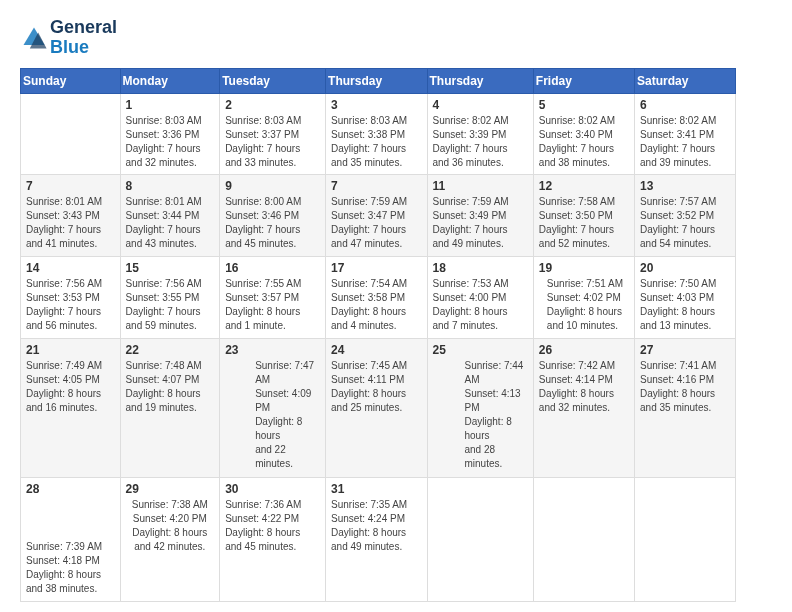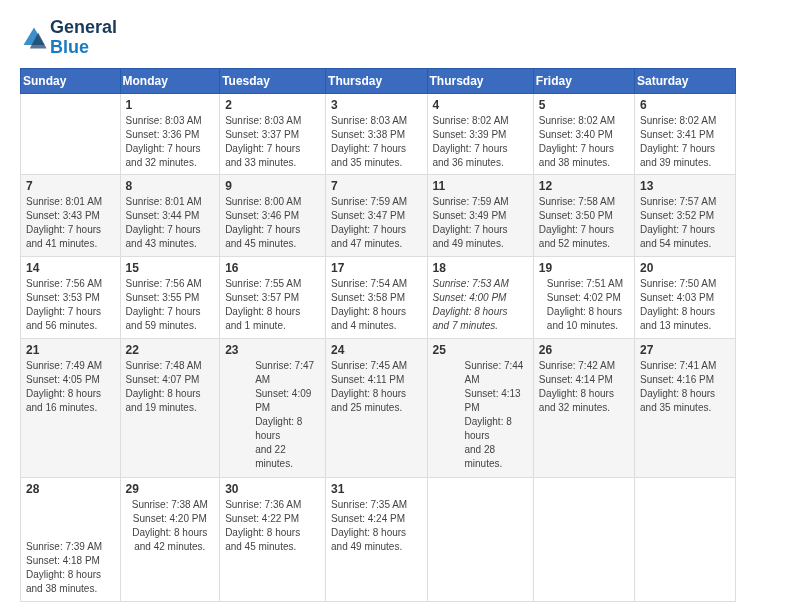--- a/index.html
+++ b/index.html
@@ -251,21 +251,21 @@
           </td>
           <td>
             <span class="day-num">17</span>
             <div class="day-info" style="white-space: pre-line;">Sunrise: 7:54 AM
 Sunset: 3:58 PM
 Daylight: 8 hours
 and 4 minutes.</div>
           </td>
           <td>
             <span class="day-num">18</span>
-            <div class="day-info" style="white-space: pre-line; font-style: italic;">Sunrise: 7:53 AM
+            <div class="day-info" style="white-space: pre-line;">Sunrise: 7:53 AM
 Sunset: 4:00 PM
 Daylight: 8 hours
 and 7 minutes.</div>
           </td>
           <td>
             <span class="day-num">19</span>
             <div class="day-info" style="white-space: pre-line; margin-left: 8px;">Sunrise: 7:51 AM
 Sunset: 4:02 PM
 Daylight: 8 hours
 and 10 minutes.</div>

